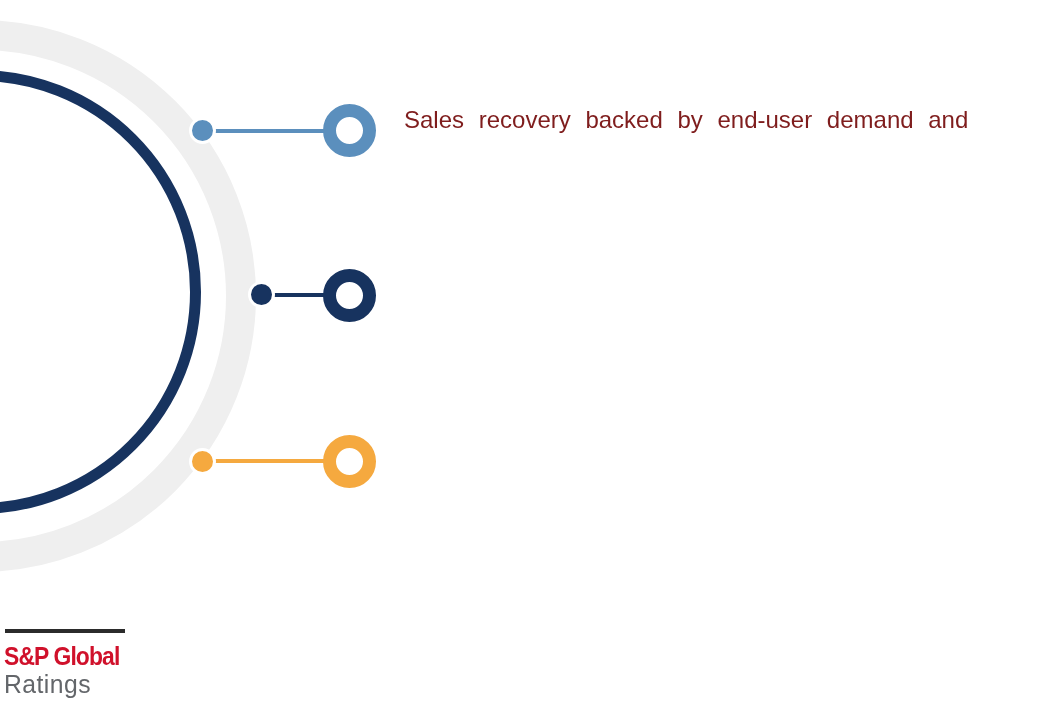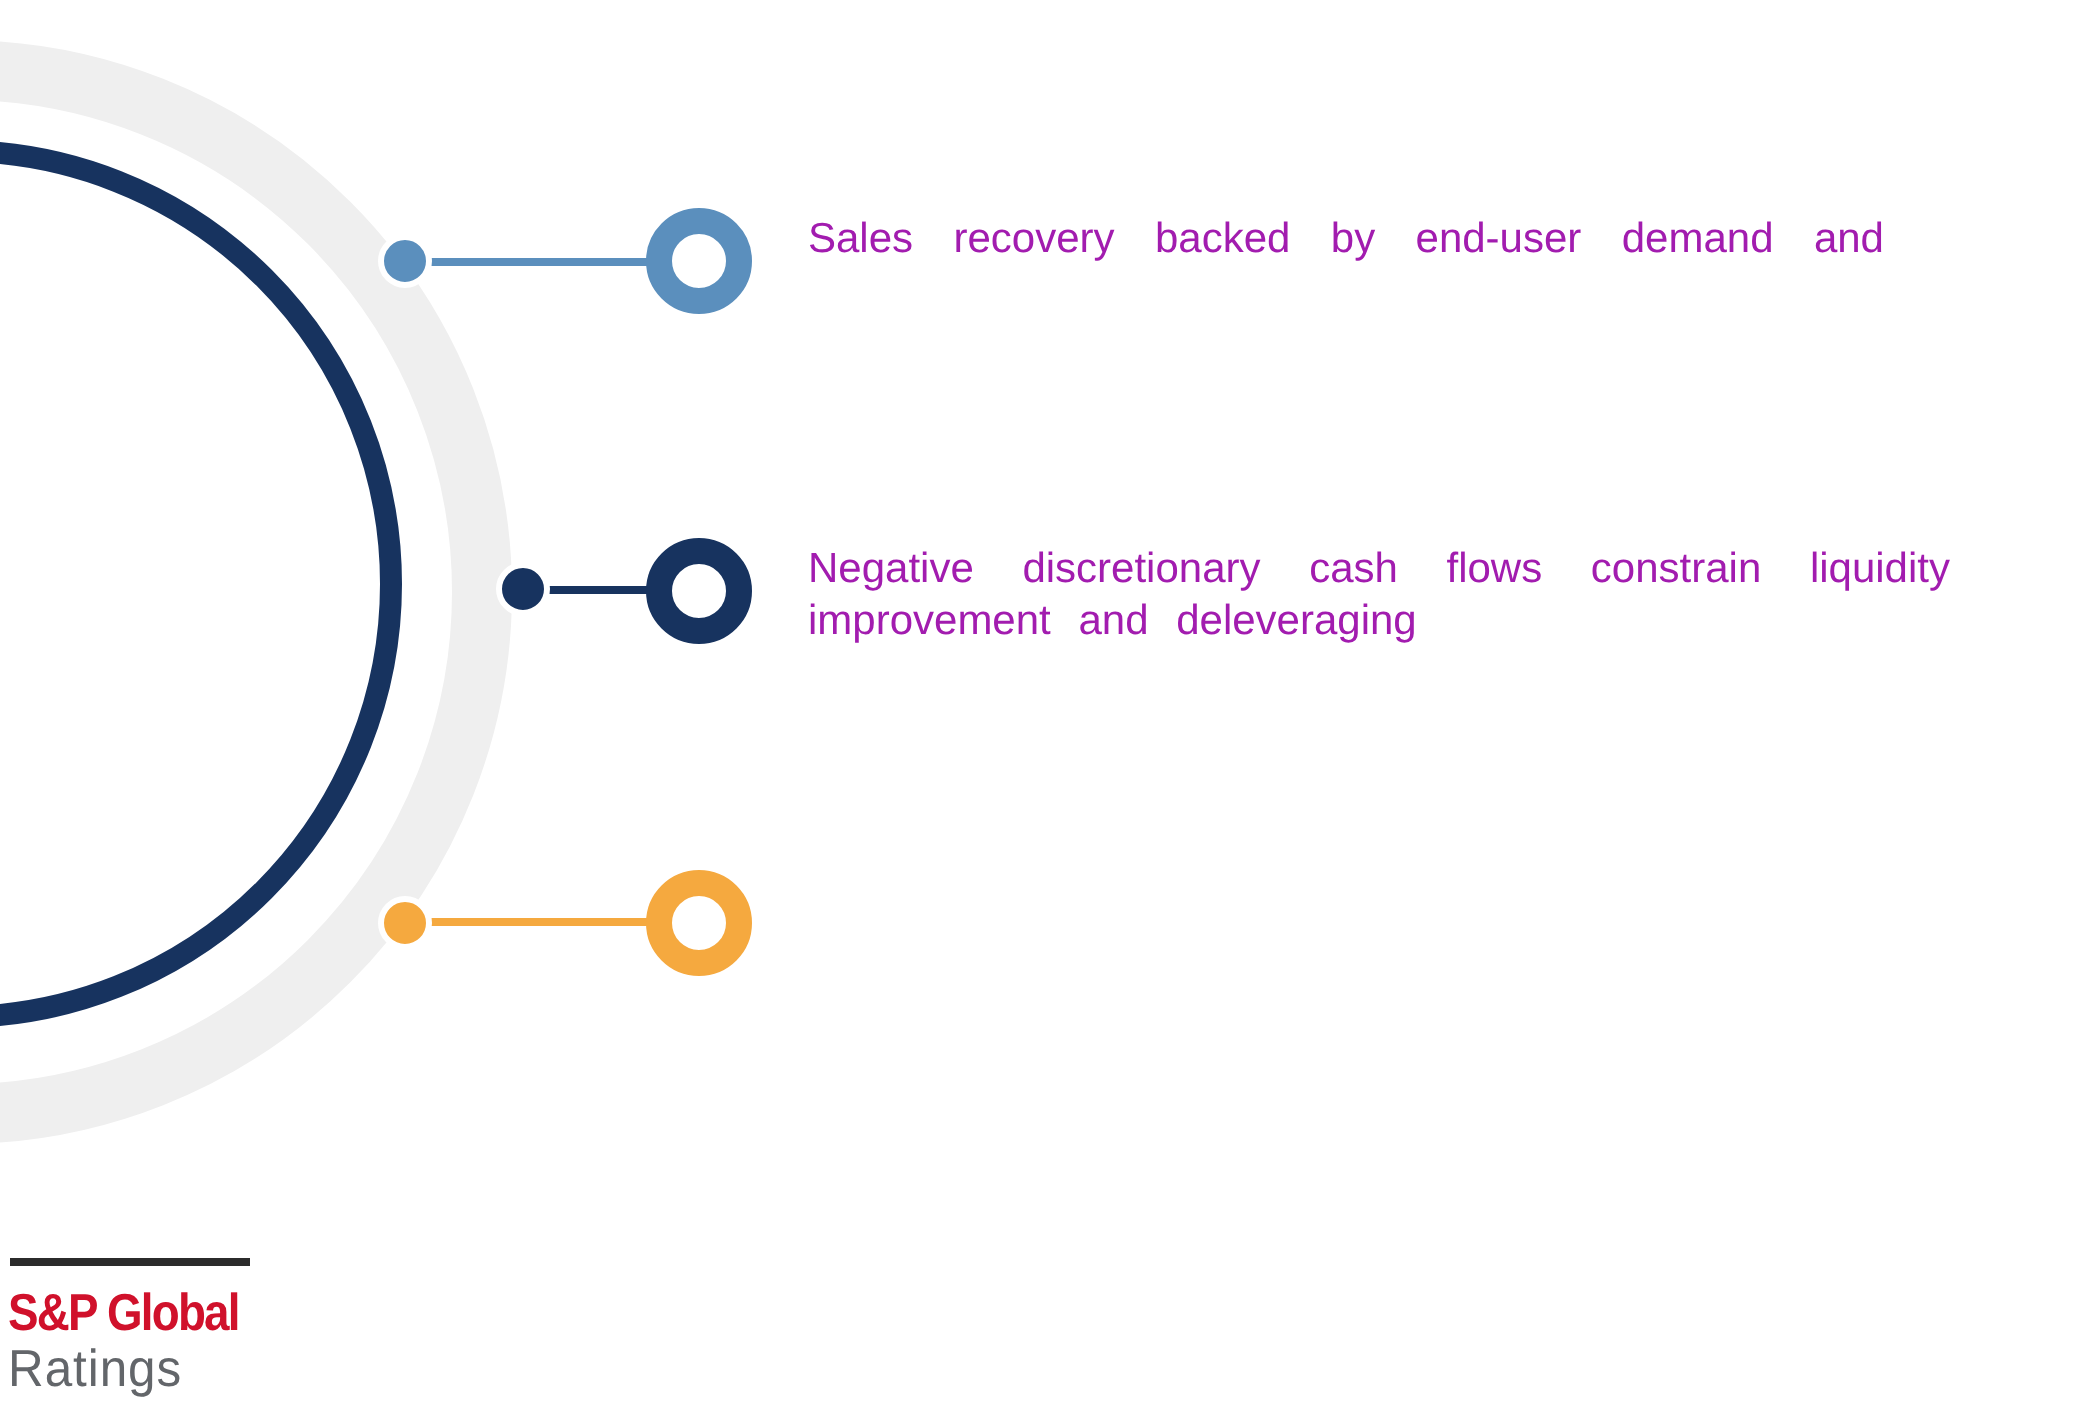--- a/index.html
+++ b/index.html
@@ -27,21 +27,21 @@
   .d1 { left: 189px; top: 117px; }
   .d2 { left: 248px; top: 281px; }
   .d3 { left: 189px; top: 448px; }
 
   .ring { position: absolute; width: 53px; height: 53px; border: 13px solid; border-radius: 50%; box-sizing: border-box; background: #ffffff; }
   .r1 { left: 323px; top: 104px; }
   .r2 { left: 323px; top: 269px; }
   .r3 { left: 323px; top: 435px; }
 
   
-  .btext { position: absolute; left: 404px; color: #a21caf; font-size: 21px; line-height: 26px; word-spacing: 8px; }
+  .btext { position: absolute; left: 404px; color: #7f1d1d; font-size: 24px; line-height: 26px; word-spacing: 8px; }
   .t1 { top: 107px; }
   .t2 { top: 272px; }
   .t3 { top: 448px; }
   .ln { white-space: nowrap; }
   .ln.just { text-align: justify; text-align-last: justify; }
   .w1 { width: 538px; }
   .w2 { width: 571px; }
   .w3 { width: 608px; }
 
   
@@ -70,24 +70,20 @@
   <span class="conn c1" style="background-color: rgb(91, 143, 189);"></span>
   <span class="dot d1" style="background-color: rgb(91, 143, 189);"></span>
   <span class="ring r1" style="border-color: rgb(91, 143, 189);"></span>
   <div class="btext t1">
     <div class="ln just w1">Sales recovery backed by end-user demand and</div>
   </div>
 
   <span class="conn c2" style="background-color: rgb(23, 51, 95);"></span>
   <span class="dot d2" style="background-color: rgb(23, 51, 95);"></span>
   <span class="ring r2" style="border-color: rgb(23, 51, 95);"></span>
-  <div class="btext t2">
-    <div class="ln just w2">Negative discretionary cash flows constrain liquidity</div>
-    <div class="ln">improvement and deleveraging</div>
-  </div>
 
   <span class="conn c3" style="background-color: rgb(245, 169, 63);"></span>
   <span class="dot d3" style="background-color: rgb(245, 169, 63);"></span>
   <span class="ring r3" style="border-color: rgb(245, 169, 63);"></span>
 
   <div>
     <div class="logo-bar" style="background-color: rgb(43, 43, 43);"></div>
     <div class="logo-brand" style="color: rgb(208, 17, 43);">S&amp;P Global</div>
     <div class="logo-division" style="color: rgb(99, 102, 106);">Ratings</div>
   </div>

